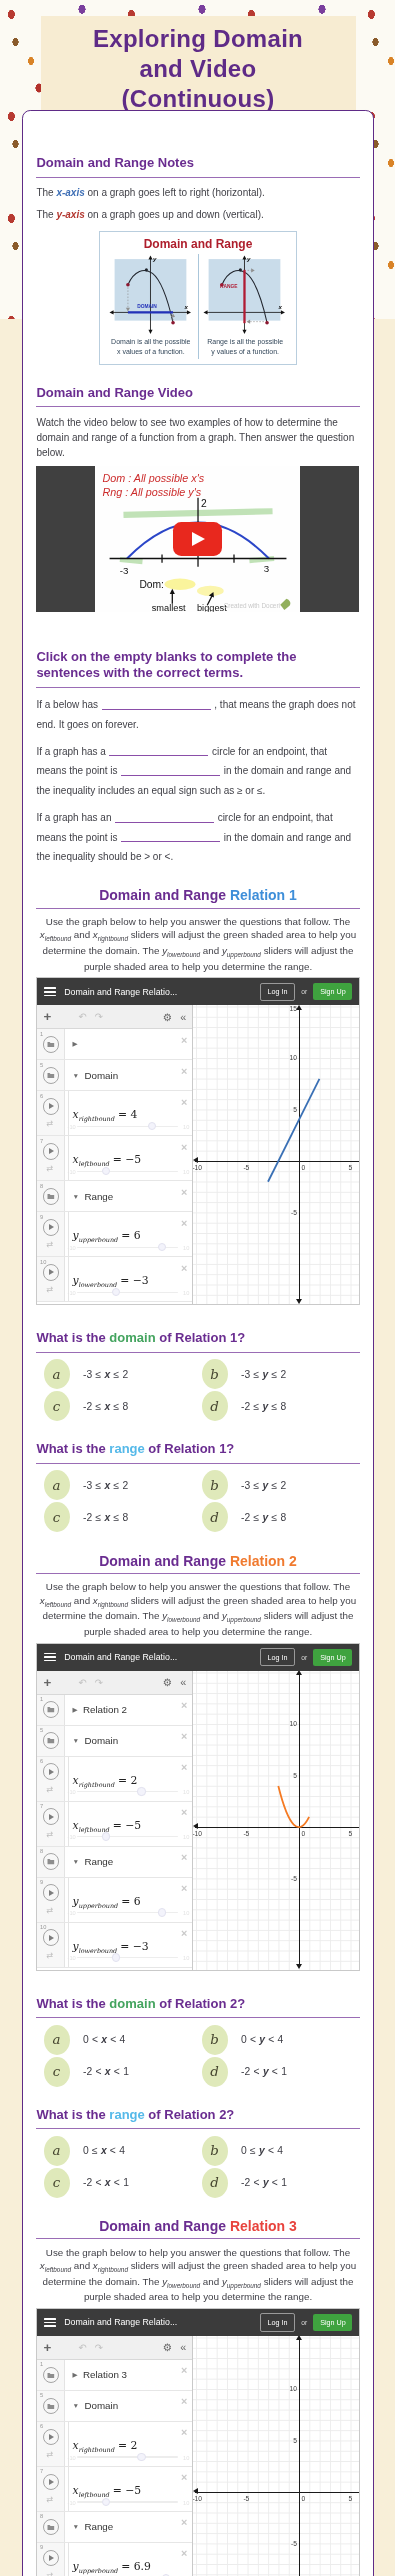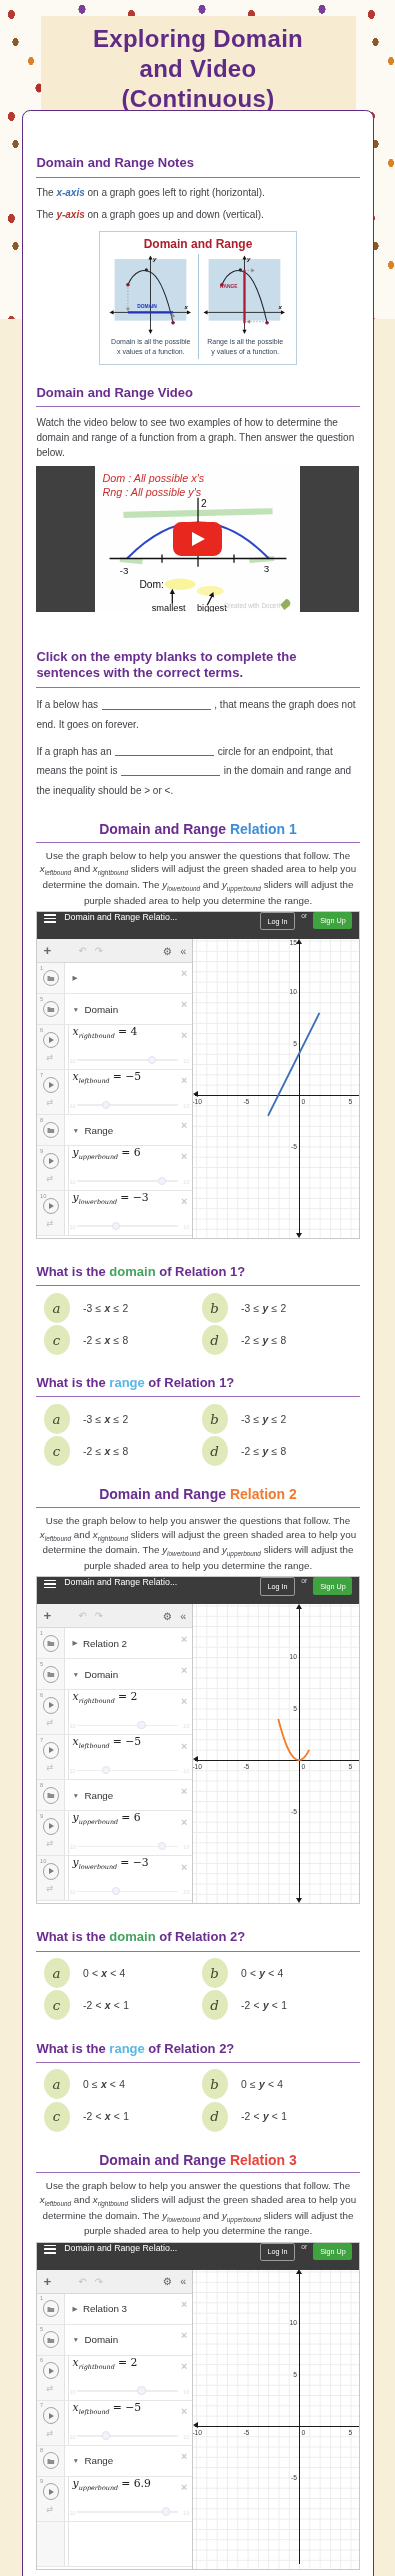--- a/index.html
+++ b/index.html
@@ -57,21 +57,21 @@
   .blank { display: inline-block; height: 10.3px; border-bottom: 1px solid #8a4ea8; vertical-align: -1.5px; margin: 0 3.6px; }
   .w1 { width: 109px; } .w2 { width: 99px; }
   
   .relation { margin-top: 20.6px; }
   .relation-h { text-align: center; font-size: 14px; font-weight: 800; color: #6a2d90; margin: 0; }
   .intro { font-size: 9.8px; color: #3f3f46; text-align: center; line-height: 1.37; margin: 6.2px 1px 0; }
   .intro i { font-style: italic; }
   .intro sub, .math sub { font-size: 6.4px; font-style: italic; }
   
   .desmos { margin-top: 4.1px; border: 0.5px solid #c9c9c9; background: #fff; }
-  .d-bar { height: 27px; background: #3b3b3b; display: flex; align-items: flex-start; padding: 0 6.2px; gap: 6.2px; }
+  .d-bar { height: 27px; background: #3b3b3b; display: flex; align-items: center; padding: 0 6.2px; gap: 6.2px; }
   .burger { width: 12.4px; cursor: pointer; }
   .burger div { height: 1.5px; background: #fff; margin: 2.1px 0; border-radius: 0.5px; }
   .d-title { color: #fff; font-size: 8.8px; flex: 1; margin-left: 2.1px; white-space: nowrap; }
   .d-login { color: #fff; border: 0.5px solid #9a9a9a; border-radius: 2.1px; padding: 3.6px 6.7px; font-size: 7.2px; }
   .d-or { color: #ddd; font-size: 6.7px; }
   .d-signup { color: #fff; background: #3fa33f; border-radius: 2.1px; padding: 4.1px 6.7px; font-size: 7.2px; }
   .d-body { display: flex; height: 299px; }
   .d-left { width: 156px; border-right: 0.5px solid #c9c9c9; display: flex; flex-direction: column; flex: none; background: #fff; }
   .d-toolbar { height: 24px; background: #f0f0f0; border-bottom: 0.5px solid #d8d8d8; display: flex; align-items: center; padding: 0 6.2px; flex: none; }
   .tb-plus { font-size: 13.4px; font-weight: bold; color: #666; }
@@ -85,21 +85,21 @@
   .gnum { position: absolute; top: 1.5px; left: 2.6px; font-size: 5.7px; color: #999; }
   .gicon { position: absolute; top: 6.7px; left: 5.2px; width: 16.5px; height: 16.5px; border: 1px solid #a5a5a5; border-radius: 50%;
     display: flex; align-items: center; justify-content: center; }
   .ptri { width: 0; height: 0; border-left: 5.7px solid #7d7d7d; border-top: 3.6px solid transparent; border-bottom: 3.6px solid transparent; margin-left: 2.1px; }
   .gloop { position: absolute; top: 27px; left: 8.8px; color: #bdbdbd; font-size: 8.2px; }
   .d-exp { flex: 1; position: relative; padding: 0 15.5px 0 7.2px; }
   .folder-exp { display: flex; align-items: center; gap: 5.2px; height: 100%; }
   .f-arrow { color: #6e6e6e; font-size: 6.7px; }
   .f-label { font-size: 9.8px; color: #333; }
   .child::before { content: ''; position: absolute; left: 2.6px; top: 0; bottom: 0; border-left: 0.5px solid #e4e4e4; }
-  .math { margin-top: 0; font-family: "DejaVu Serif", serif; font-size: 10.8px; color: #222; }
+  .math { margin-top: 17px; font-family: "DejaVu Serif", serif; font-size: 10.8px; color: #222; }
   .math i { font-style: italic; }
   .math .val { margin-left: 3.1px; }
   .slider-track { position: absolute; left: 11.3px; right: 14.4px; bottom: 8.2px; height: 1.5px; background: #ededed; border-radius: 1px; }
   .slider-thumb { position: absolute; top: -3.6px; width: 8.2px; height: 8.2px; border-radius: 50%; background: #f3f3fb; border: 0.5px solid #e2e2ef; }
   .s-min { position: absolute; left: 2.1px; bottom: 5.2px; font-size: 5.7px; color: #e3e3e3; }
   .s-max { position: absolute; right: 3.1px; bottom: 5.2px; font-size: 5.7px; color: #e3e3e3; }
   .d-x { position: absolute; top: 6.2px; right: 5.2px; color: #c9c9c9; font-size: 10.8px; font-weight: bold; line-height: 8.2px; }
   .d-graph { flex: 1; position: relative; background: #fff; overflow: hidden;
     background-image:
       linear-gradient(to right, #cfcfcf 0.5px, transparent 0.5px),
@@ -239,20 +239,21 @@
       <div class="play-btn">
           <div class="play-tri"></div>
         </div>
     </div>
   </section>
 
   <section class="sec-blanks">
     <h2 class="sec-h">Click on the empty blanks to complete the sentences with the correct terms.</h2>
     <div class="rule"></div>
     <p class="body-text sent"><span>If a below has</span><span class="blank w1"></span><span>, that means the graph does not end. It goes on forever.</span></p>
+    <p class="body-text sent"><span>If a graph has a</span><span class="blank w2"></span><span>circle for an endpoint, that means the point is</span><span class="blank w2"></span><span>in the domain and range and the inequality includes an equal sign such as ≥ or ≤.</span></p>
     <p class="body-text sent"><span>If a graph has an</span><span class="blank w2"></span><span>circle for an endpoint, that means the point is</span><span class="blank w2"></span><span>in the domain and range and the inequality should be &gt; or &lt;.</span></p>
   </section>
 
   <section class="relation">
     <h2 class="relation-h"><span>Domain and Range</span> <span style="color: rgb(62, 142, 217);">Relation 1</span></h2>
     <div class="rule"></div>
     <p class="intro"><span>Use the graph below to help you answer the questions that follow. The </span><i>x</i><sub>leftbound</sub><span> and </span><i>x</i><sub>rightbound</sub><span> sliders will adjust the green shaded area to help you determine the domain. The </span><i>y</i><sub>lowerbound</sub><span> and </span><i>y</i><sub>upperbound</sub><span> sliders will adjust the purple shaded area to help you determine the range.</span></p>
     <div class="desmos">
       <div class="d-bar">
         <div class="burger">

